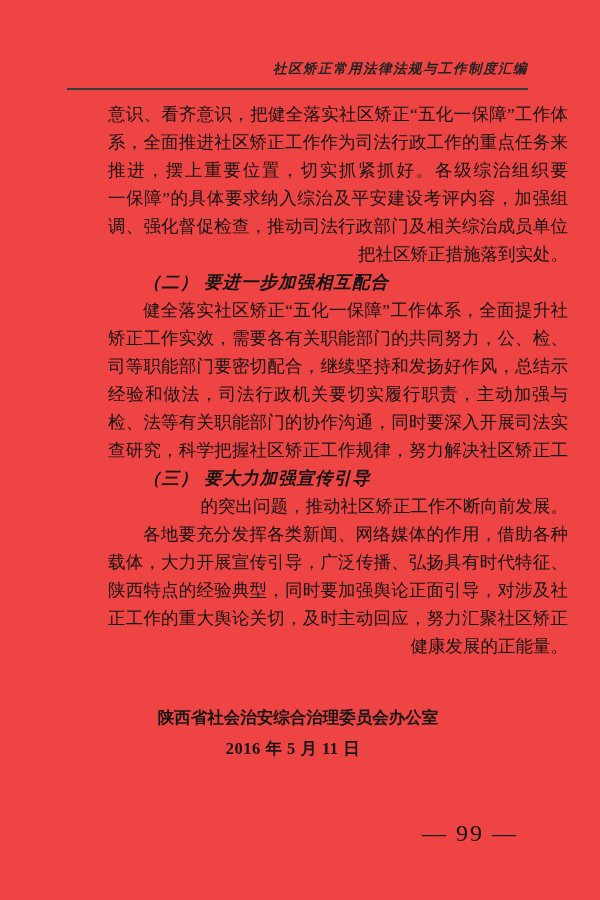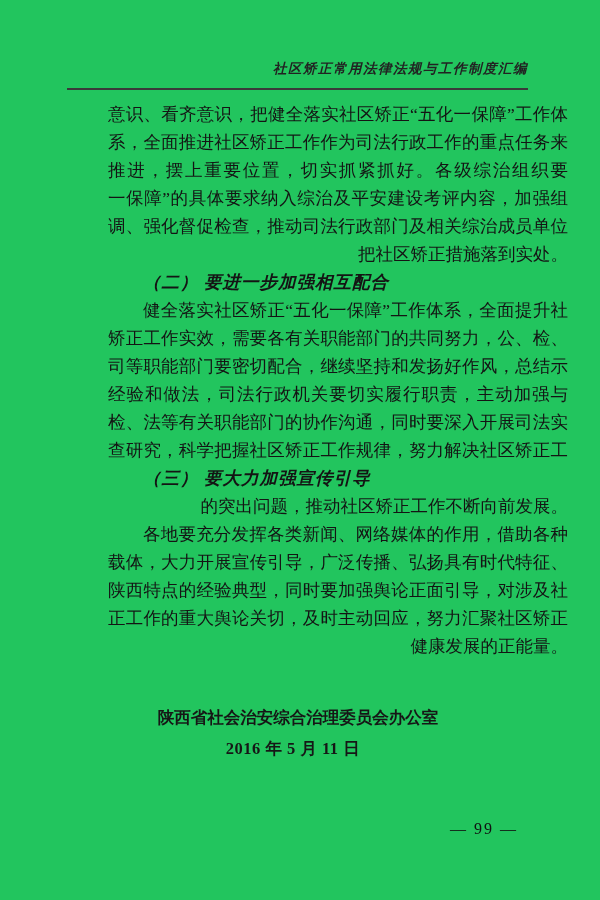--- a/index.html
+++ b/index.html
@@ -11,21 +11,21 @@
     width: 600px;
     height: 900px;
     position: relative;
     font-family: "Liberation Serif", serif;
     color: #1c1c1c;
     overflow: hidden;
   }
   .page {
     position: absolute;
     inset: 0;
-    background: #22c55e;
+    background: #ef4444;
   }
   
   .running-header {
     position: absolute;
     top: 60px;
     left: 68px;
     width: 460px;
     text-align: right;
     font-size: 13.5px;
     font-weight: bold;
@@ -98,21 +98,21 @@
   }
   
   .footer {
     position: absolute;
     top: 820px;
     left: 68px;
     width: 460px;
     text-align: right;
     padding-right: 10px;
     box-sizing: border-box;
-    font-size: 16px;
+    font-size: 24px;
     color: #111111;
     letter-spacing: 2px;
   }
 </style>
 </head>
 <body>
 
 <div class="page">
 
   <div class="running-header">社区矫正常用法律法规与工作制度汇编</div>

